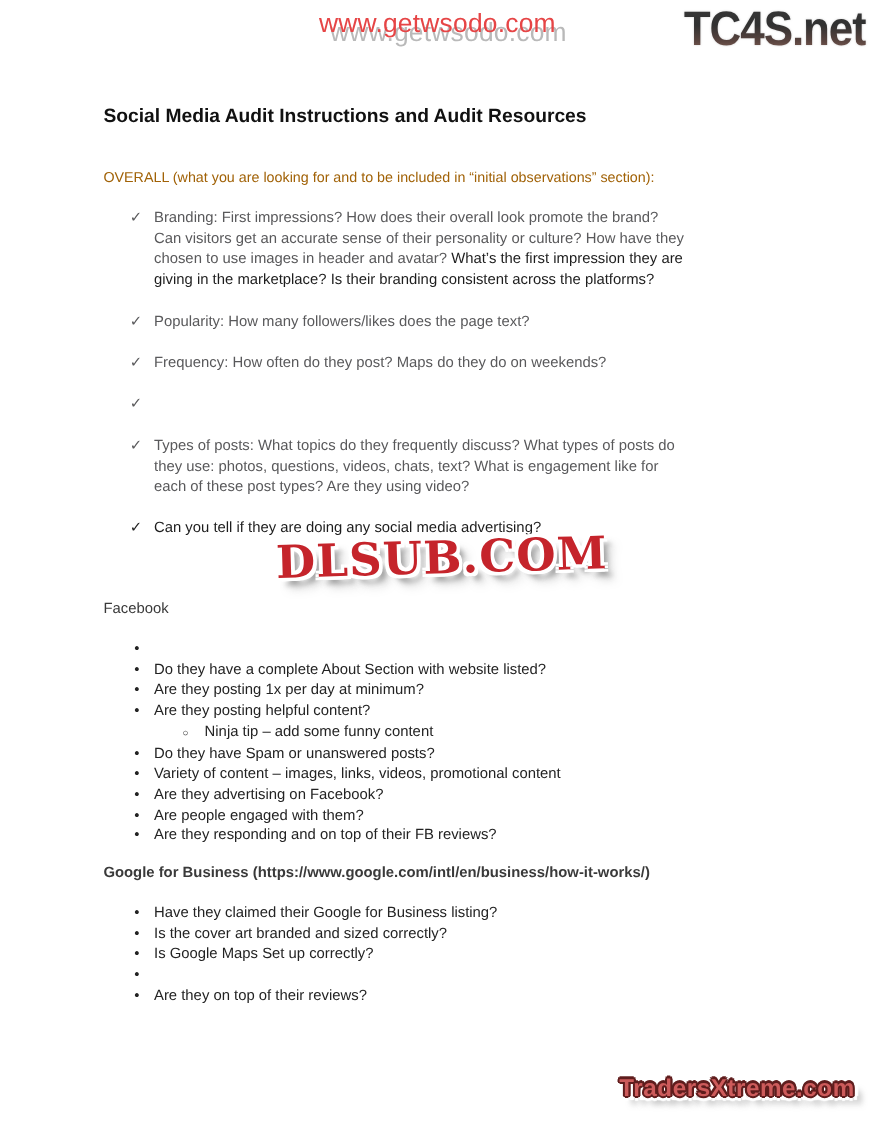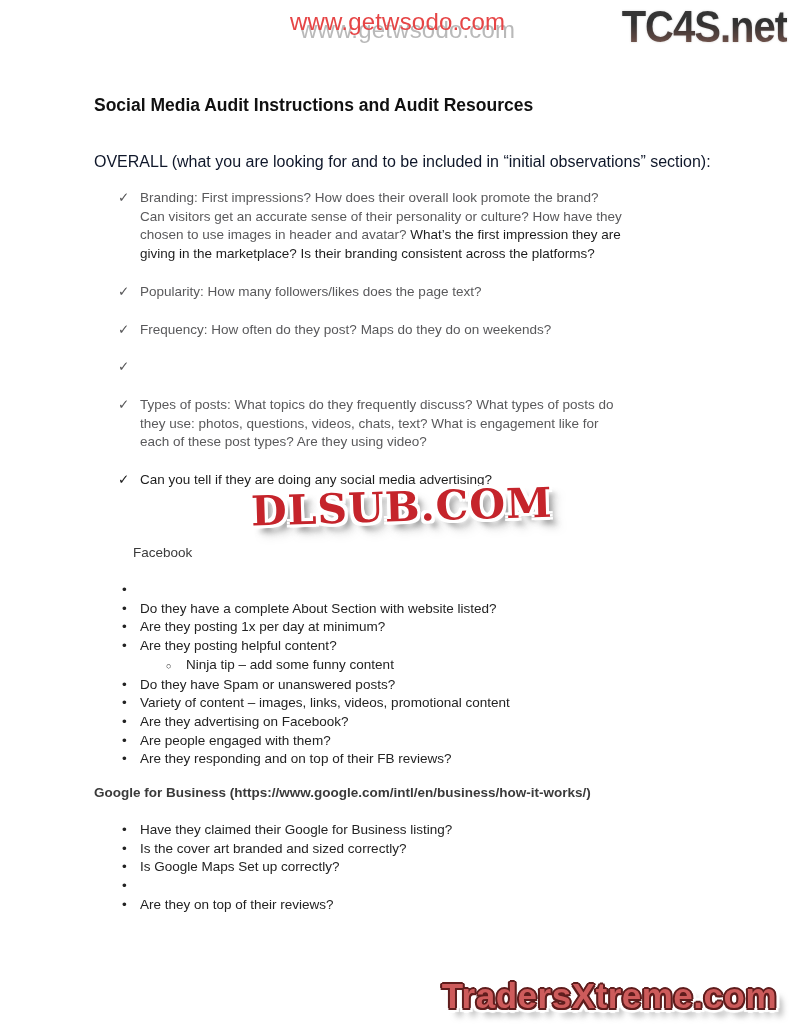--- a/index.html
+++ b/index.html
@@ -20,30 +20,30 @@
     position:absolute; right:4px; top:2px; font-weight:bold; font-size:40px;
     letter-spacing:-1px; transform:scaleY(1.1); transform-origin:top right;
     background:linear-gradient(180deg,#383838 0%,#313131 42%,#5a4540 72%,#9b7265 100%);
     -webkit-background-clip:text; background-clip:text; color:transparent;
     filter:drop-shadow(0 0 1px rgba(205,205,205,0.9));
     white-space:nowrap;
   }
 
   
   .doc-title { position:absolute; left:94px; top:95px; font-size:17.5px; font-weight:bold; color:#111111; }
-  .intro { position:absolute; left:94px; top:153px; font-size:16px; color:#0f172a;text-align:center; }
+  .intro { position:absolute; left:94px; top:153px; font-size:13px; color:#a16207;text-align:center; }
 
   .checklist { position:absolute; left:118px; top:189px; width:592px; list-style:none; }
   .checklist li { display:flex; font-size:13.5px; line-height:18.7px; margin-bottom:19px; }
   .checklist .marker { flex:0 0 22px; color:#59595b; }
   .checklist .txt { white-space:pre-line; color:#59595b; }
   .checklist .txt .dark, .checklist li.dark .txt, .checklist li.dark .marker { color:#1d1d1d; }
 
   .sec-heading { position:absolute; left:94px; font-size:13.5px; color:#3a3a3a; }
-  .h-facebook { top:545px;margin-left:39px; }
+  .h-facebook { top:545px; }
   .h-google   { top:785px; }
 
   .dotlist { position:absolute; left:122px; width:600px; list-style:none; }
   .l-facebook { top:581px; }
   .l-google   { top:821px; }
   .dotlist li { display:flex; font-size:13.5px; line-height:18.7px; color:#232323; }
   .dotlist .marker { flex:0 0 18px; }
   .dotlist li.sub { padding-left:44px; }
   .dotlist li.sub .marker { flex:0 0 20px; font-size:9px; line-height:18.7px; padding-top:1px; }
 
@@ -54,21 +54,21 @@
     letter-spacing:1px; color:#c5242b; white-space:nowrap;
     text-shadow:
       -3px -3px 0 #ffffff, 3px -3px 0 #ffffff, -3px 3px 0 #ffffff, 3px 3px 0 #ffffff,
       -3px 0 0 #ffffff, 3px 0 0 #ffffff, 0 -3px 0 #ffffff, 0 3px 0 #ffffff,
       6px 7px 5px rgba(110,110,110,0.55), 9px 10px 9px rgba(130,130,130,0.35);
     z-index:5;
   }
 
   
   .wm-traders {
-    position:absolute; right:14px; top:976px; font-weight:bold; font-size:35px;
+    position:absolute; right:14px; top:976px; font-weight:bold; font-size:22px;
     letter-spacing:0.5px; color:#cd5b5b; white-space:nowrap;
     text-shadow:
       -1.5px -1.5px 0 #5f1d1d, 1.5px -1.5px 0 #5f1d1d, -1.5px 1.5px 0 #5f1d1d, 1.5px 1.5px 0 #5f1d1d,
       0 -2px 0 #5f1d1d, 0 2px 0 #5f1d1d, -2px 0 0 #5f1d1d, 2px 0 0 #5f1d1d,
       -4px -4px 1px #ffffff, 4px -4px 1px #ffffff, -4px 4px 1px #ffffff, 4px 4px 1px #ffffff,
       0 -5px 1px #ffffff, 0 5px 1px #ffffff, -5px 0 1px #ffffff, 5px 0 1px #ffffff,
       7px 8px 6px rgba(130,130,130,0.75);
     z-index:5;
   }
 </style>

